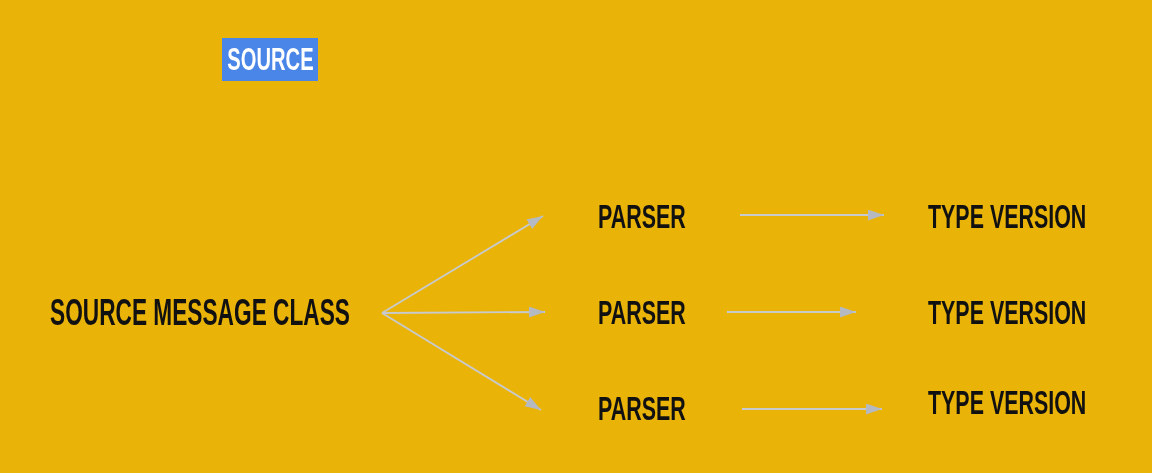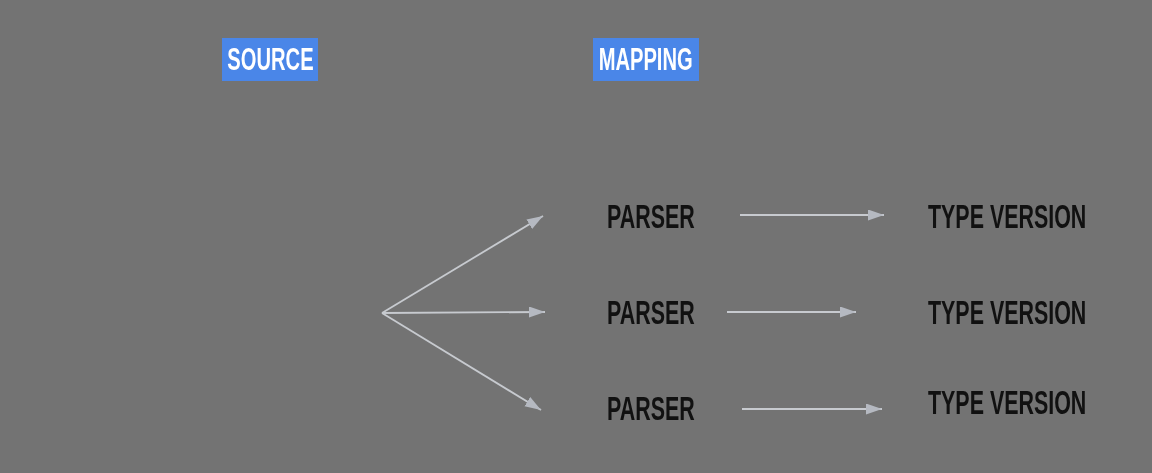--- a/index.html
+++ b/index.html
@@ -8,21 +8,21 @@
     --node-text: #111111;
     --arrow-line: #c7cacf;
     --arrow-head: #b5b9c1;
   }
   * { margin: 0; padding: 0; box-sizing: border-box; }
   html, body { background: #ffffff; }
   .canvas {
     position: relative;
     width: 1152px;
     height: 473px;
-    background: #737373;
+    background: #eab308;
     overflow: hidden;
     font-family: "Liberation Sans", sans-serif;
     padding-left: 44px;
   }
   .arrows {
     position: absolute;
     left: 0; top: 0;
     width: 1152px; height: 473px;
     pointer-events: none;
   }
@@ -65,21 +65,21 @@
   .source-node {
     left: 50px;
     top: 295px;
     font-size: 36px;
     line-height: 36px;
   }
   .parser-node, .target-node {
     font-size: 34px;
     line-height: 34px;
   }
-  .parser-node { left: 598px; margin-left: 9px; }
+  .parser-node { left: 598px; }
   .target-node { left: 928px; }
   .row1 { top: 199px; }
   .row2 { top: 295px; }
   .row3 { top: 391px; }
   .target-node.row3 { top: 385px; }
 </style>
 </head>
 <body>
 
 <div class="canvas">
@@ -94,24 +94,24 @@
     <line class="arrow-line" x1="382" y1="313" x2="545" y2="312" marker-end="url(#ah)"></line>
     <line class="arrow-line" x1="382" y1="313" x2="541" y2="410" marker-end="url(#ah)"></line>
     <line class="arrow-line" x1="740" y1="215" x2="884" y2="215" marker-end="url(#ah)"></line>
     <line class="arrow-line" x1="727" y1="312" x2="856" y2="312" marker-end="url(#ah)"></line>
     <line class="arrow-line" x1="742" y1="409" x2="882" y2="409" marker-end="url(#ah)"></line>
   </svg>
 
   <div class="hdr hdr-source">
     <span class="cond">SOURCE</span>
   </div>
-  <div class="hdr hdr-mapping">
-    <span class="cond">MAPPING</span>
+
+  <div class="node source-node">
+    <span class="cond">SOURCE MESSAGE CLASS</span>
   </div>
-
 
   <div class="node parser-node row1">
     <span class="cond">PARSER</span>
   </div>
   <div class="node parser-node row2">
     <span class="cond">PARSER</span>
   </div>
   <div class="node parser-node row3">
     <span class="cond">PARSER</span>
   </div>

